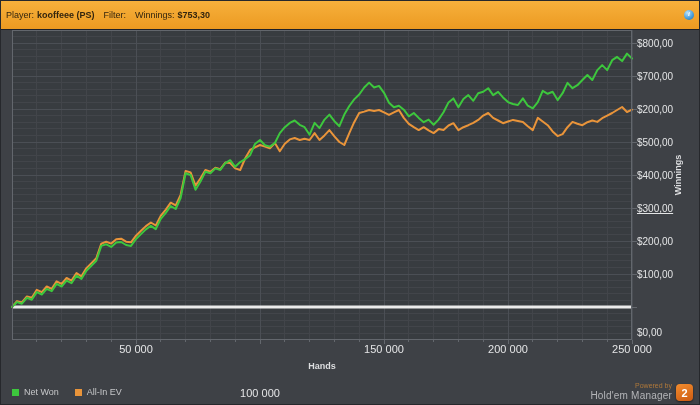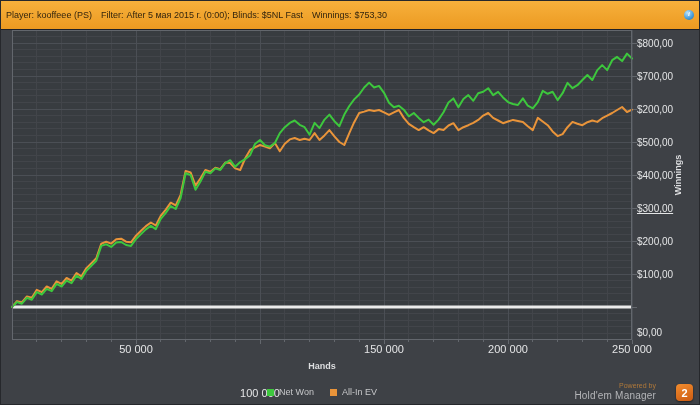--- a/index.html
+++ b/index.html
@@ -12,47 +12,47 @@
 
   
   .header{
     position:absolute;top:0;left:0;right:0;height:30px;box-sizing:border-box;
     background:linear-gradient(#f7b13d,#ec9a21);
     border-bottom:1px solid #1f2127;
     display:flex;align-items:center;gap:9px;padding:0 6px;
     font-size:9px;color:#33250e;z-index:10;white-space:nowrap;
   }
   .seg{display:flex;align-items:center;gap:3px;}
-  .seg .val{font-weight:normal;}
+  .seg .val{font-weight:bold;}
   .info-icon{
     margin-left:auto;width:10px;height:10px;border-radius:50%;
     background:radial-gradient(circle at 35% 28%,#b9e3fb,#4aa0dd 55%,#1c68a8);
     color:#fff;font-size:7px;font-weight:bold;font-style:italic;
     display:flex;align-items:center;justify-content:center;line-height:1;
     font-family:"Liberation Serif",serif;
   }
 
   
   .ytick{position:absolute;left:637px;font-size:10px;color:#e4e5e6;white-space:nowrap;line-height:11px;}
   .xtick{position:absolute;top:344px;width:60px;text-align:center;font-size:11px;color:#e4e5e6;line-height:11px;}
   .axis-title{position:absolute;font-size:9px;font-weight:bold;color:#dddee0;}
   #hands-title{top:361px;left:272px;width:100px;text-align:center;}
   #winnings-title{top:170px;left:638px;width:80px;text-align:center;transform:rotate(-90deg);}
 
   
   .legend{
     position:absolute;top:387px;left:12px;width:620px;
-    display:flex;justify-content:center;align-items:center;gap:16px;
+    display:flex;align-items:center;gap:16px;
     font-size:9px;color:#c6c7c9;
   }
   .legend-item{display:flex;align-items:center;gap:5px;}
   .legend-swatch{width:7px;height:7px;display:inline-block;}
 
   
-  .branding{position:absolute;right:7px;bottom:4px;display:flex;align-items:flex-end;gap:20px;z-index:5;}
+  .branding{position:absolute;right:7px;bottom:4px;display:flex;align-items:flex-end;gap:4px;z-index:5;}
   .brand-col{display:flex;flex-direction:column;align-items:flex-end;line-height:1;}
   .powered{font-size:7px;color:#b0793a;margin-bottom:2px;}
   .brand-name{font-size:10px;color:#b4b5b8;letter-spacing:.2px;}
   .badge{
     width:17px;height:17px;border-radius:4px;
     background:linear-gradient(160deg,#f28c2e,#cc5b12);
     color:#fff;font-weight:bold;font-size:11px;
     display:flex;align-items:center;justify-content:center;
     box-shadow:0 1px 2px rgba(0,0,0,.55);
   }
@@ -64,21 +64,20 @@
 
 <div id="window-frame"></div>
 
 <div class="header">
   <span class="seg">
     <span class="lab">Player:</span>
     <span class="val">kooffeee (PS)</span>
   </span>
   <span class="seg">
     <span class="lab">Filter:</span>
-    <span class="val">After 5 мая 2015 г. (0:00); Blinds: $5NL Fast</span>
   </span>
   <span class="seg">
     <span class="lab">Winnings:</span>
     <span class="val">$753,30</span>
   </span>
   <span class="info-icon">i</span>
 </div>
 
 <svg id="chart-svg" width="700" height="405">
     <rect x="12" y="30" width="620" height="310" fill="#383c40"></rect>

